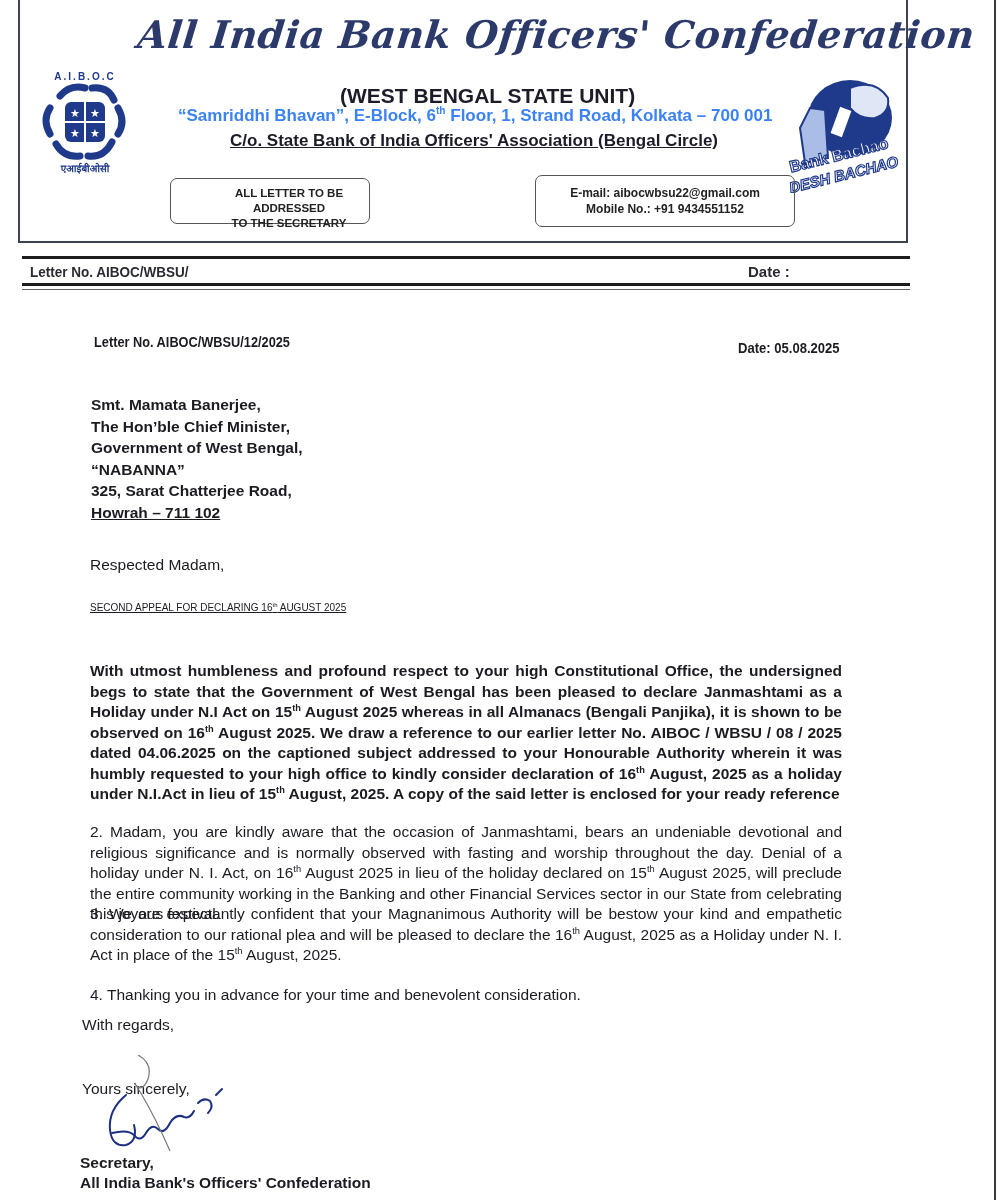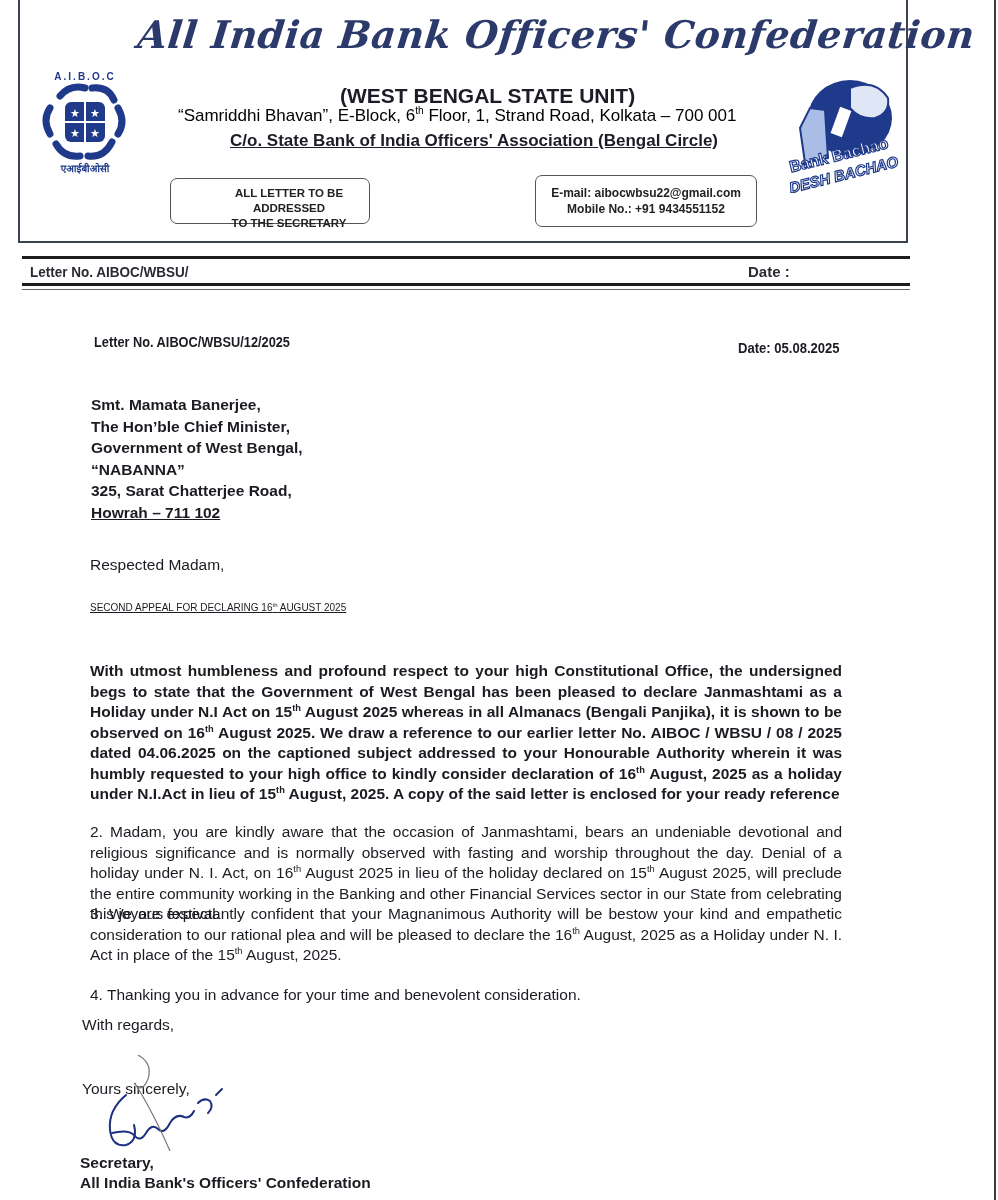--- a/index.html
+++ b/index.html
@@ -11,30 +11,30 @@
   .right-edge { left:994px; top:0; width:2px; height:1200px; background:#3a3a3a; }
   .header-box {
     left:18px; top:-4px; width:890px; height:247px;
     border:2px solid #3d4250; border-top:none; box-sizing:border-box;
   }
   .org-title {
     left:138px; top:12px; font-family:"DejaVu Serif", serif; font-style:italic; font-weight:bold;
     font-size:38px; color:#2b3a6a; letter-spacing:0.5px; transform:skewX(-6deg);
   }
   .unit { left:340px; top:84px; font-size:21px; font-weight:bold; color:#1c1c28; }
-  .address { left:178px; top:106px; font-size:17px; font-weight:normal; color:#000000; }
+  .address { left:178px; top:106px; font-size:17px; font-weight:bold; color:#3b82f6; }
   .address sup, .para sup, .subject sup { font-size:0.6em; vertical-align:super; line-height:0; }
   .co { left:230px; top:131px; font-size:17px; font-weight:bold; text-decoration:underline; color:#1c1c28; }
   .note-box {
     left:170px; top:178px; width:200px; height:46px; border:1.5px solid #555;
     border-radius:7px; box-sizing:border-box; text-align:center; font-size:11.5px;
     font-weight:bold; line-height:15px; padding-top:7px; color:#222;padding-left:38px;
   }
   .contact-box {
-    left:535px; top:175px; width:222px; height:52px; border:1.5px solid #555;
+    left:535px; top:175px; width:260px; height:52px; border:1.5px solid #555;
     border-radius:7px; box-sizing:border-box; text-align:center; font-size:12px;
     font-weight:bold; line-height:16px; padding-top:9px; color:#222;
   }
   .logo-aiboc { left:30px; top:66px; width:110px; height:110px; }
   .logo-bb { left:780px; top:68px; width:125px; height:125px; }
   .rule { left:22px; width:888px; background:#1d1d1d; }
   .lh-letterno { left:30px; top:263px; font-size:15px; font-weight:bold; color:#2a2a32; transform:scaleX(0.9); transform-origin:left; }
   .lh-date { left:748px; top:263px; font-size:15px; font-weight:bold; color:#2a2a32; }
   .letterno { left:94px; top:334px; font-size:14.5px; font-weight:bold; transform:scaleX(0.88); transform-origin:left; }
   .date { left:738px; top:340px; font-size:14.5px; font-weight:bold; transform:scaleX(0.9); transform-origin:left; }

